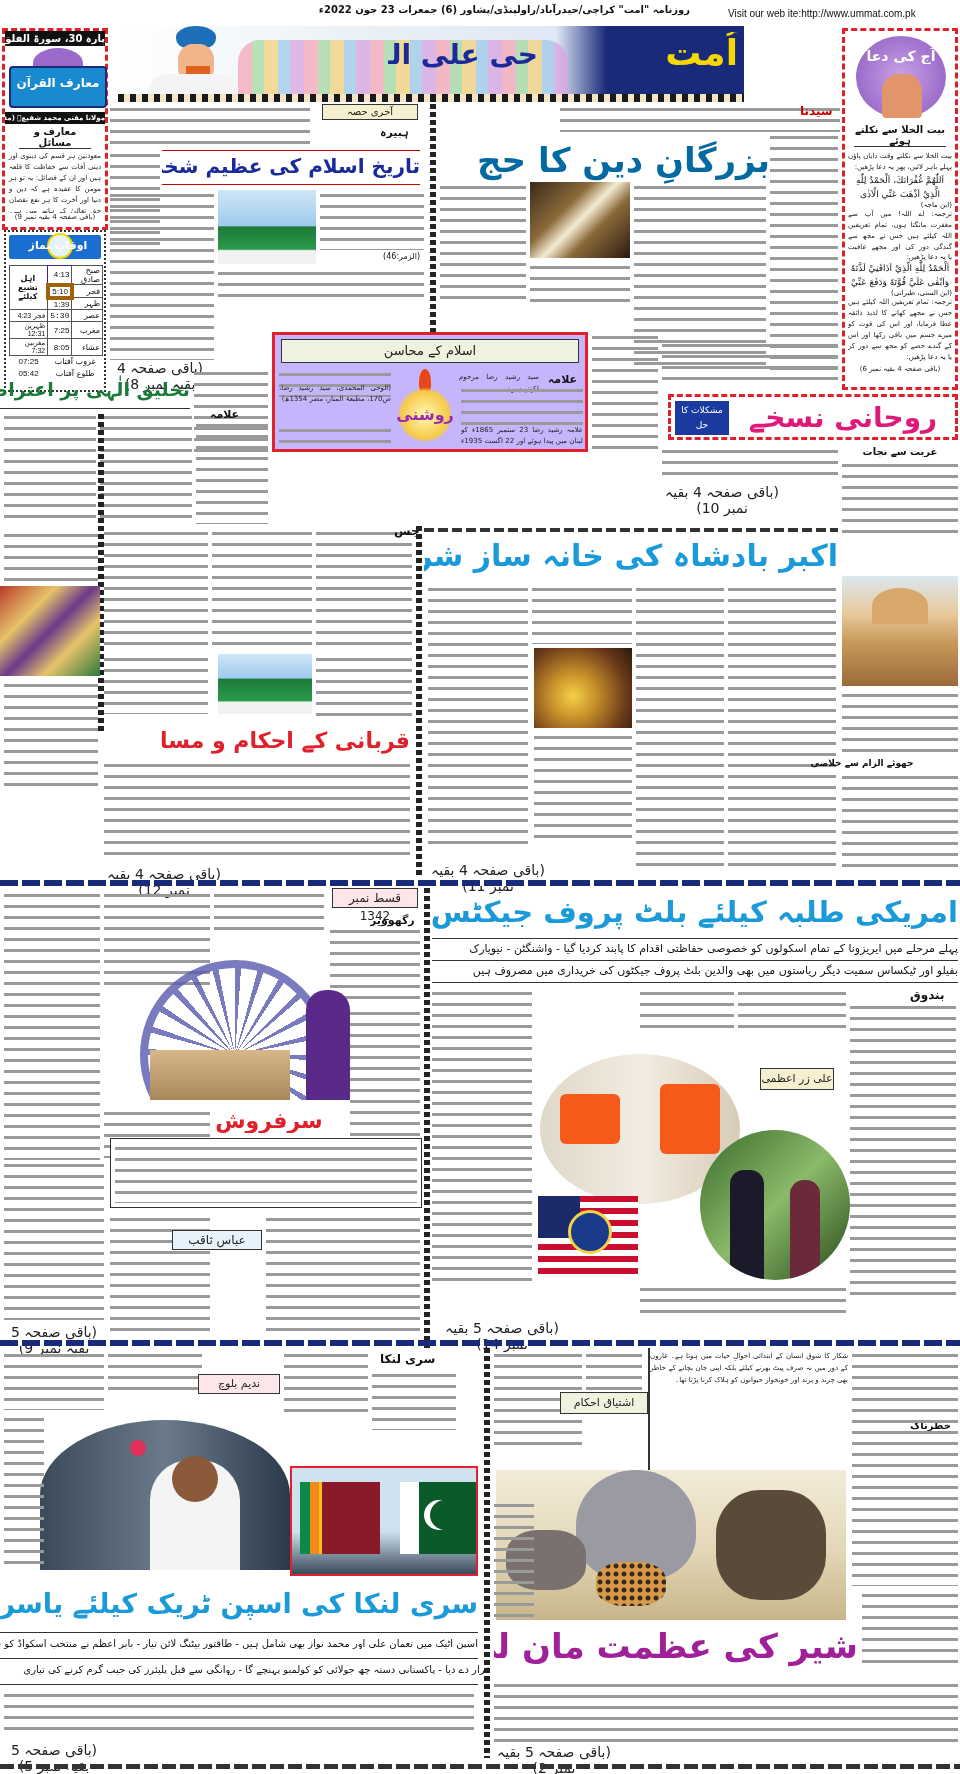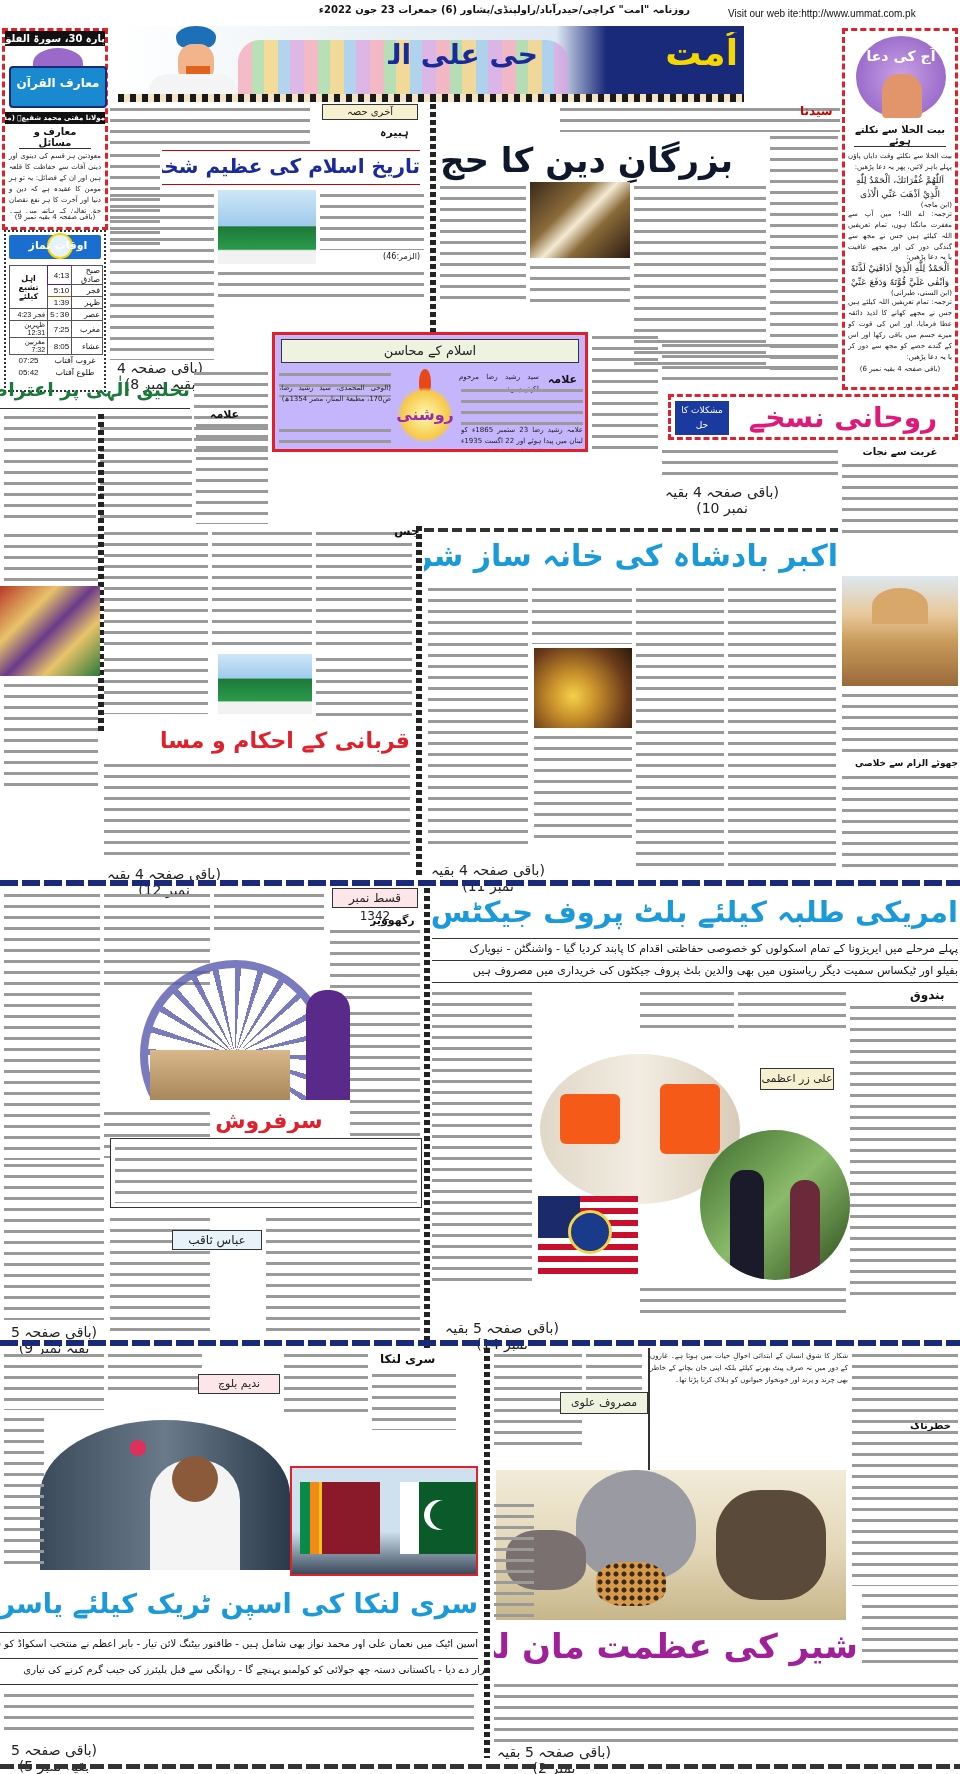--- a/index.html
+++ b/index.html
@@ -58,21 +58,21 @@
   </div>
   <table style="border-collapse:collapse;margin-top:6px;width:94px;font-size:8px;direction:rtl;">
     <tbody>
         <tr>
       <td style="border:1px solid #555;padding:0 2px;height:12px;">صبح صادق</td>
       <td style="border:1px solid #4c1d95;padding:0 2px;font-family:'Liberation Sans',sans-serif;">4:13</td>
       <td rowspan="3" style="border:1px solid #555;text-align:center;font-weight:bold;font-size:8px;">اہل تشیع کیلئے</td>
     </tr>
     <tr>
       <td style="border:1px solid #555;padding:0 2px;height:12px;">فجر</td>
-      <td style="border:1px solid #a16207;padding:0 2px;font-family:'Liberation Sans',sans-serif;margin-top:12px;">5:10</td>
+      <td style="border:4px solid #a16207;padding:0 2px;font-family:'Liberation Sans',sans-serif;margin-top:12px;">5:10</td>
     </tr>
     <tr>
       <td style="border:1px solid #555;padding:0 2px;height:12px;">ظہر</td>
       <td style="border:1px solid #555;padding:0 2px;font-family:'Liberation Sans',sans-serif;">1:39</td>
     </tr>
     <tr>
       <td style="border:1px solid #555;padding:0 2px;height:12px;">عصر</td>
       <td style="border:1px solid #555;padding:0 2px;font-family:Liberation Mono, monospace;">5:30</td>
       <td style="border:1px solid #555;padding:0 2px;font-size:7px;"><span>فجر</span> <span style="font-family:'Liberation Sans',sans-serif;">4:23</span></td>
     </tr>
@@ -112,21 +112,21 @@
   <div class="rtl" style="font-size:7px;padding-left:40px;">یا یہ دعا پڑھیں:</div>
   <div class="rtl" style="font-family:'DejaVu Serif',serif;font-size:9px;line-height:14px;text-align:center;height:28px;overflow:hidden;">اَلْحَمْدُ لِلّٰهِ الَّذِيْ اَذَاقَنِيْ لَذَّتَهٗ وَاَبْقٰى عَلَيَّ قُوَّتَهٗ وَدَفَعَ عَنِّيْ اَذَاهُ</div>
   <div class="rtl" style="font-size:7px;">(ابن السنی، طبرانی)</div>
   <div class="txt" style="font-size:7px;line-height:11px;height:56px;">ترجمہ: تمام تعریفیں اللہ کیلئے ہیں جس نے مجھے کھانے کا لذیذ ذائقہ عطا فرمایا، اور اس کی قوت کو میرے جسم میں باقی رکھا اور اس کے گندے حصے کو مجھ سے دور کر دیا۔</div>
   <div class="rtl" style="font-size:7px;">یا یہ دعا پڑھیں:</div>
   <div class="cont" style="font-size:7px;margin-top:4px;">(باقی صفحہ 4 بقیہ نمبر 6)</div>
 </div>
 
 <div class="abs txt lines" style="left:560px;top:104px;width:280px;height:28px;"></div>
 <div class="abs head" style="left:800px;top:104px;font-size:12px;color:#c00;">سیدنا</div>
-<div class="abs head" style="left:440px;top:136px;width:330px;font-size:34px;color:#0f172a;text-align:left;line-height:48px;">بزرگانِ دین کا حج</div>
+<div class="abs head" style="left:440px;top:136px;width:330px;font-size:34px;color:#0369a1;text-align:right;line-height:48px;">بزرگانِ دین کا حج</div>
 <div class="abs txt lines" style="left:770px;top:132px;width:68px;height:240px;"></div>
 <div class="abs ph" style="left:530px;top:182px;width:100px;height:76px;background:linear-gradient(135deg,#3a2a1a 0%,#8a6a3a 35%,#f4ebd4 50%,#8a6a3a 65%,#2a1a10 100%);"></div>
 <div class="abs txt lines" style="left:634px;top:182px;width:132px;height:190px;"></div>
 <div class="abs txt lines" style="left:530px;top:262px;width:100px;height:48px;"></div>
 <div class="abs txt lines" style="left:440px;top:182px;width:86px;height:120px;"></div>
 <div class="abs cont" style="left:440px;top:336px;width:100px;">(باقی صفحہ 4 بقیہ نمبر 7)</div>
 <div class="abs vdots" style="left:430px;top:104px;height:240px;"></div>
 
 <div class="abs txt lines" style="left:110px;top:104px;width:200px;height:44px;"></div>
 <div class="abs byline" style="left:322px;top:104px;width:96px;height:16px;font-size:10px;line-height:14px;">آخری حصہ</div>
@@ -201,21 +201,21 @@
 <div class="abs txt lines" style="left:532px;top:584px;width:100px;height:60px;"></div>
 <div class="abs ph" style="left:534px;top:648px;width:98px;height:80px;background:radial-gradient(circle at 40% 60%,#f5d24a 0%,#c8902a 30%,#6a3a1a 70%,#2a1a0a 100%);"></div>
 <div class="abs txt lines" style="left:428px;top:584px;width:100px;height:260px;"></div>
 <div class="abs txt lines" style="left:534px;top:732px;width:98px;height:110px;"></div>
 <div class="abs cont" style="left:428px;top:862px;width:120px;">(باقی صفحہ 4 بقیہ نمبر 11)</div>
 
 <div class="abs ph" style="left:842px;top:576px;width:116px;height:110px;background:linear-gradient(to bottom,#dce8f0 0%,#e8c89a 35%,#c89a5a 60%,#9a6a3a 100%);">
   <div style="position:absolute;left:30px;top:12px;width:56px;height:36px;background:#d8a86a;border-radius:50% 50% 0 0;"></div>
 </div>
 <div class="abs txt lines" style="left:842px;top:690px;width:116px;height:66px;"></div>
-<div class="abs head" style="left:842px;top:758px;width:116px;font-size:9px;">جھوٹے الزام سے خلاصی</div>
+<div class="abs head" style="left:804px;top:758px;width:116px;font-size:9px;text-align:center;">جھوٹے الزام سے خلاصی</div>
 <div class="abs txt lines" style="left:842px;top:772px;width:116px;height:100px;"></div>
 
 <div class="abs dashbar" style="left:0;top:880px;width:960px;"></div>
 
 <div class="abs txt lines" style="left:4px;top:890px;width:96px;height:270px;"></div>
 <div class="abs txt lines" style="left:104px;top:890px;width:106px;height:96px;"></div>
 <div class="abs txt lines" style="left:214px;top:890px;width:110px;height:48px;"></div>
 <div class="abs byline" style="left:332px;top:888px;width:86px;height:20px;line-height:18px;font-size:12px;background:#fde6ea;">قسط نمبر 1342</div>
 <div class="abs head" style="left:370px;top:914px;font-size:11px;">رگھوویر</div>
 <div class="abs txt lines" style="left:330px;top:926px;width:90px;height:80px;"></div>
@@ -291,21 +291,21 @@
 <div class="abs" style="left:0;top:1658px;width:478px;height:1px;background:#333;"></div>
 <div class="abs rtl" style="left:12px;top:1664px;width:478px;font-size:10px;white-space:nowrap;overflow:hidden;">قرار دے دیا - پاکستانی دستہ چھ جولائی کو کولمبو پہنچے گا - روانگی سے قبل پلیئرز کی جیب گرم کرنے کی تیاری</div>
 <div class="abs" style="left:0;top:1684px;width:478px;height:1px;background:#333;"></div>
 <div class="abs txt lines" style="left:4px;top:1690px;width:470px;height:46px;"></div>
 <div class="abs cont" style="left:4px;top:1742px;width:100px;">(باقی صفحہ 5 بقیہ نمبر 5)</div>
 
 <div class="abs vdots" style="left:484px;top:1348px;height:410px;"></div>
 
 <div class="abs txt lines" style="left:494px;top:1350px;width:88px;height:100px;"></div>
 <div class="abs txt lines" style="left:586px;top:1350px;width:56px;height:40px;"></div>
-<div class="abs byline" style="left:560px;top:1392px;width:88px;height:22px;line-height:20px;font-size:11px;background:#eef3e0;">مصروف علوی</div>
+<div class="abs byline" style="left:560px;top:1392px;width:88px;height:22px;line-height:20px;font-size:11px;background:#eef3e0;">اشتیاق احکام</div>
 <div class="abs txt" style="left:650px;top:1350px;width:198px;height:130px;font-size:7px;line-height:12px;">شکار کا شوق انسان کے ابتدائی احوالِ حیات میں ہوتا ہے۔ غاروں کے دور میں نہ صرف پیٹ بھرنے کیلئے بلکہ اپنی جان بچانے کے خاطر بھی چرند و پرند اور خونخوار حیوانوں کو ہلاک کرنا پڑتا تھا۔</div>
 <div class="abs" style="left:648px;top:1348px;width:2px;height:140px;background:#333;"></div>
 <div class="abs head" style="left:910px;top:1420px;font-size:10px;">خطرناک</div>
 <div class="abs txt lines" style="left:852px;top:1350px;width:106px;height:236px;"></div>
 <div class="abs ph" style="left:496px;top:1470px;width:350px;height:150px;background:linear-gradient(to bottom,#f2ebd8 0%,#e2d6b6 55%,#c8b68a 100%);">
   <div style="position:absolute;left:80px;top:0;width:120px;height:110px;background:#9a9aa2;border-radius:50% 50% 40% 40%;"></div>
   <div style="position:absolute;left:220px;top:20px;width:110px;height:110px;background:#5a4a3a;border-radius:40%;"></div>
   <div style="position:absolute;left:10px;top:60px;width:80px;height:60px;background:#7a7070;border-radius:40%;"></div>
   <div style="position:absolute;left:100px;top:92px;width:70px;height:44px;background:radial-gradient(circle,#3a2a1a 2px,#d89a4a 3px);background-size:8px 8px;border-radius:40%;"></div>
 </div>

